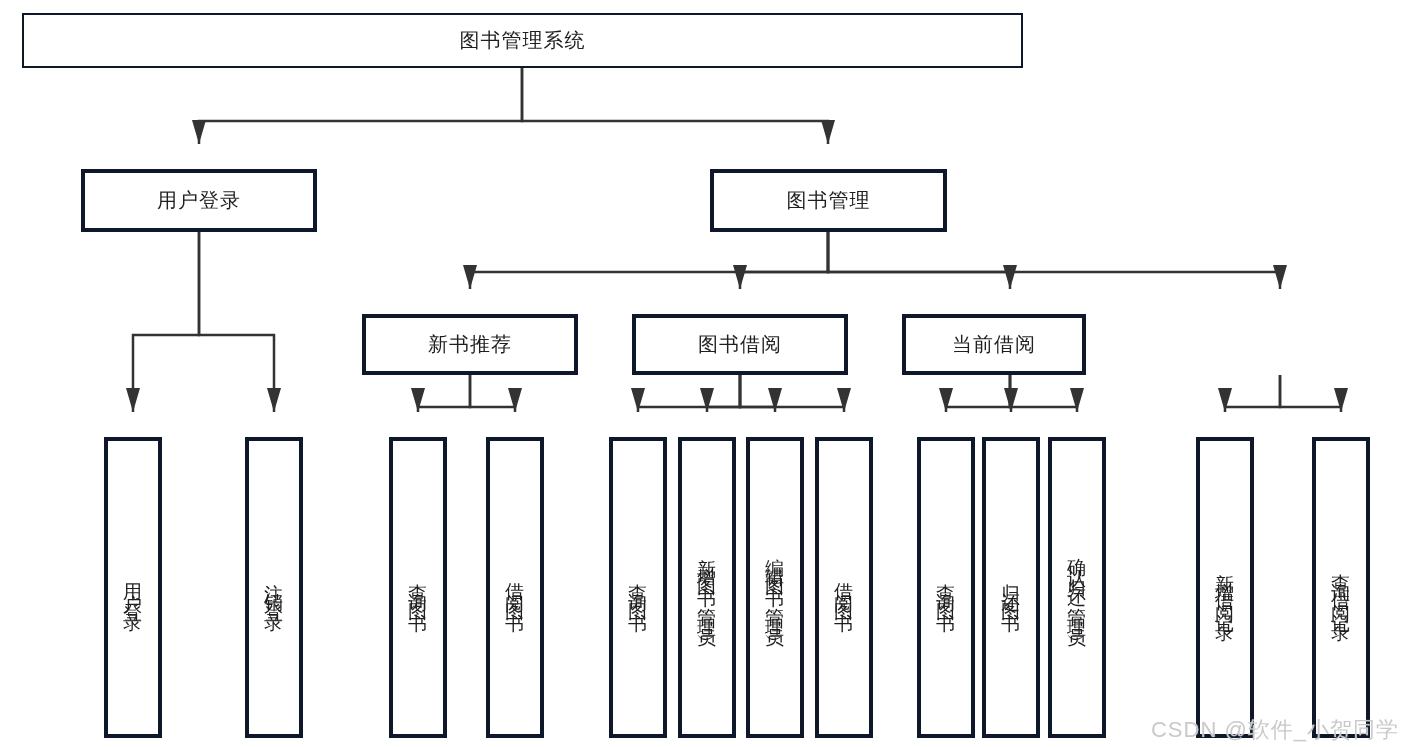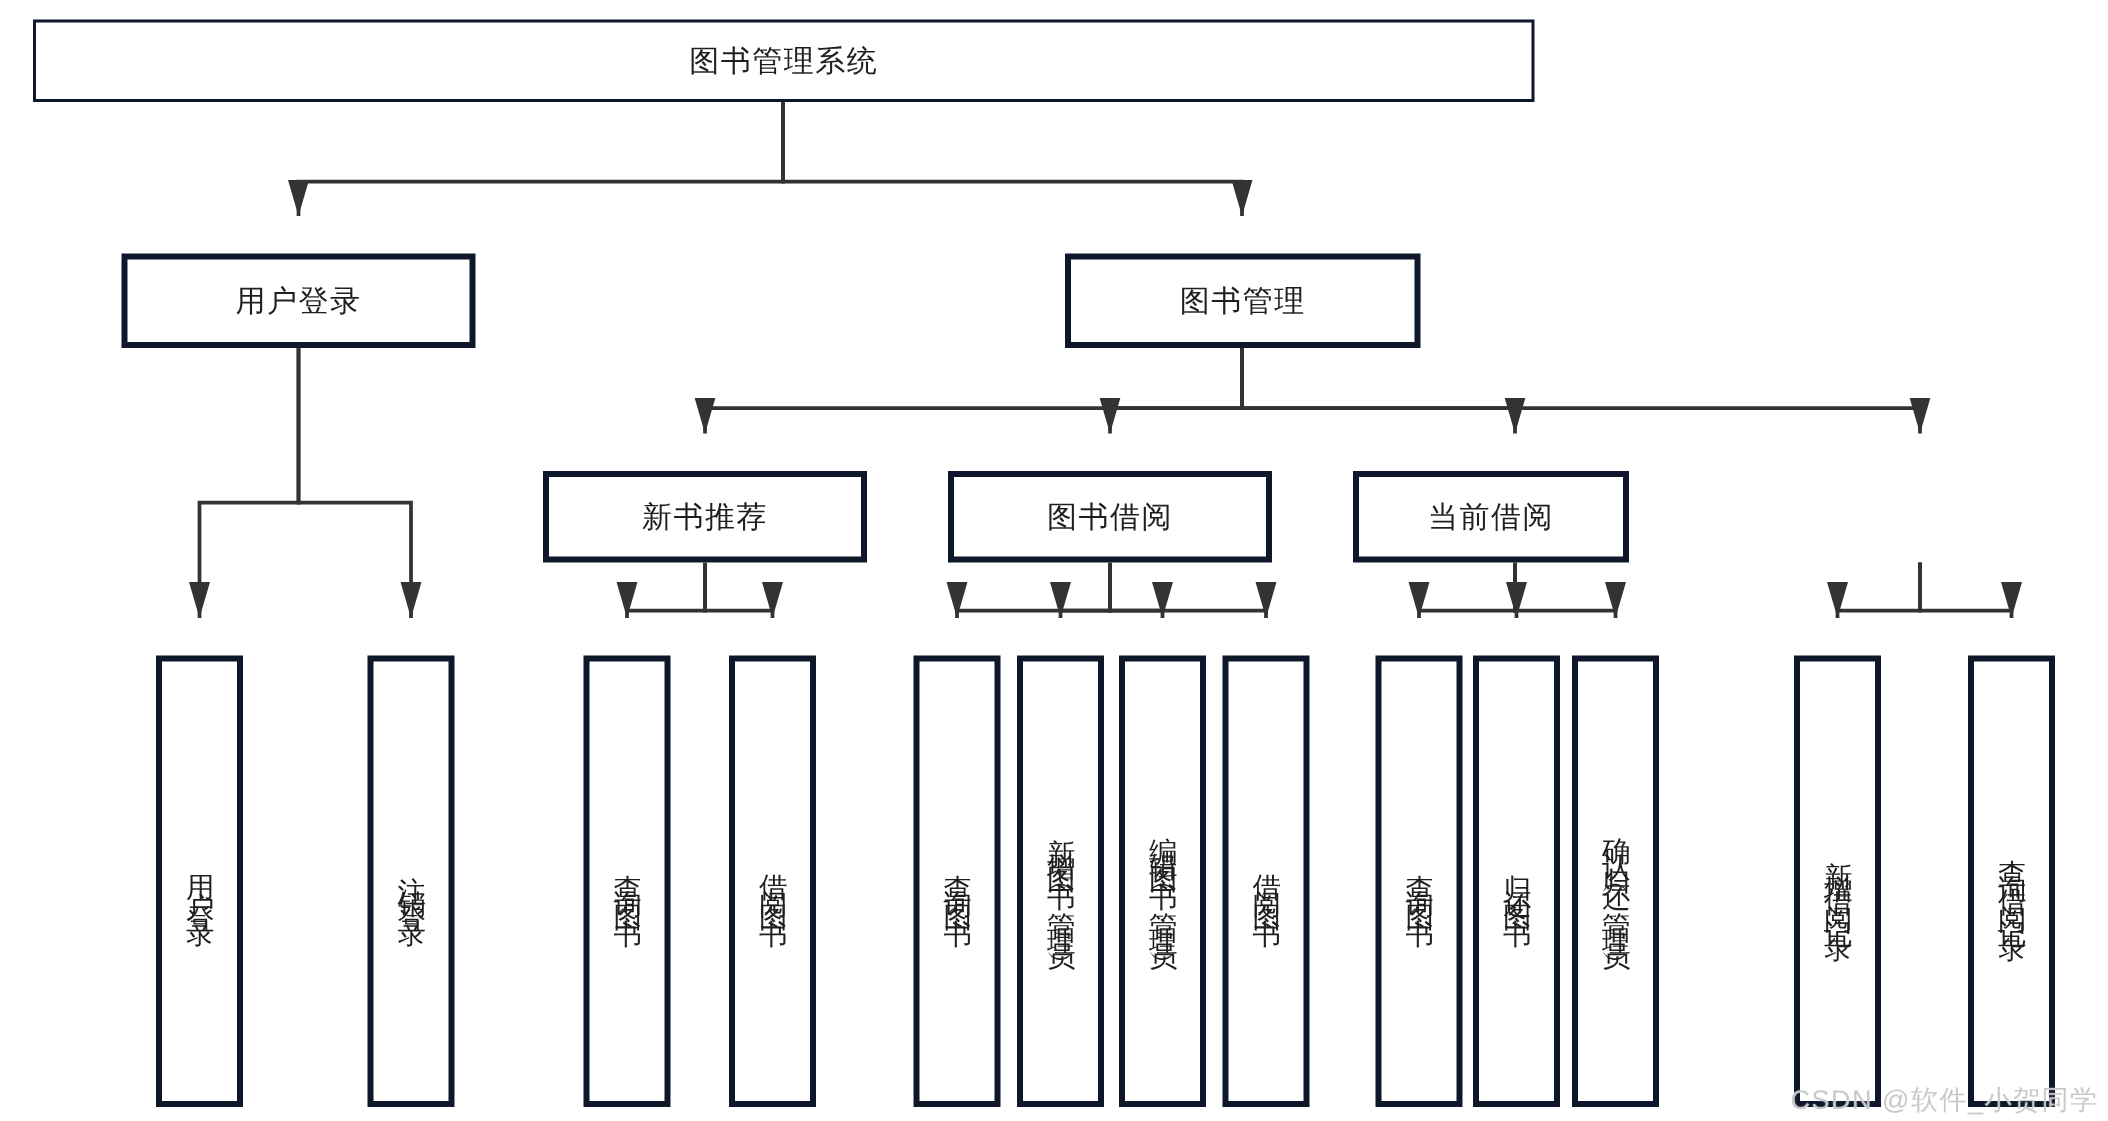--- a/index.html
+++ b/index.html
@@ -52,21 +52,21 @@
     text-orientation: mixed;
     font-size: 19px;
     letter-spacing: 10px;
     color: #1f1f1f;
     line-height: 1;
   }
   .watermark {
     position: absolute;
     right: 6px;
     bottom: 2px;
-    font-size: 18px;
+    font-size: 22px;
     color: rgba(198, 198, 198, 0.95);
     text-shadow: 0 0 1px rgba(255,255,255,0.8);
     letter-spacing: 1px;
     z-index: 10;
     white-space: nowrap;
   }
 </style>
 </head>
 <body>
 

